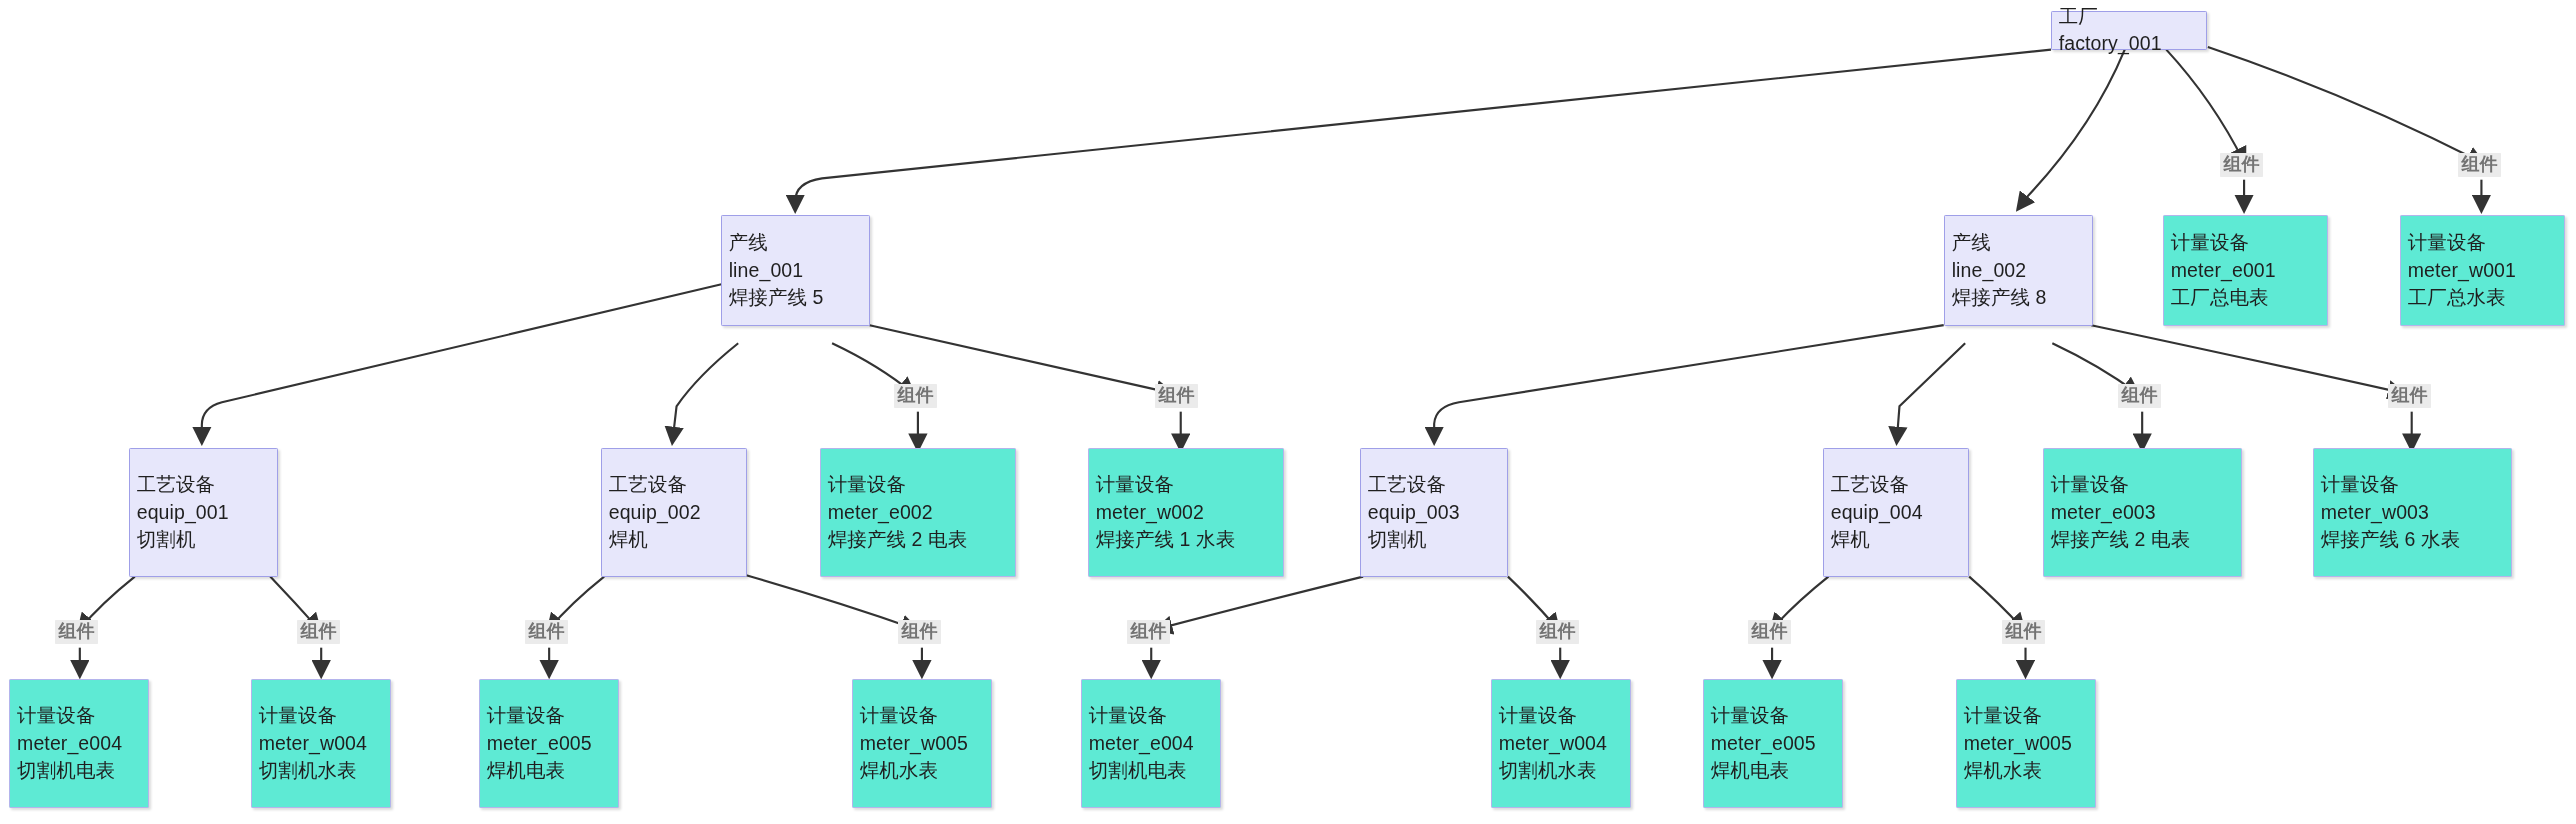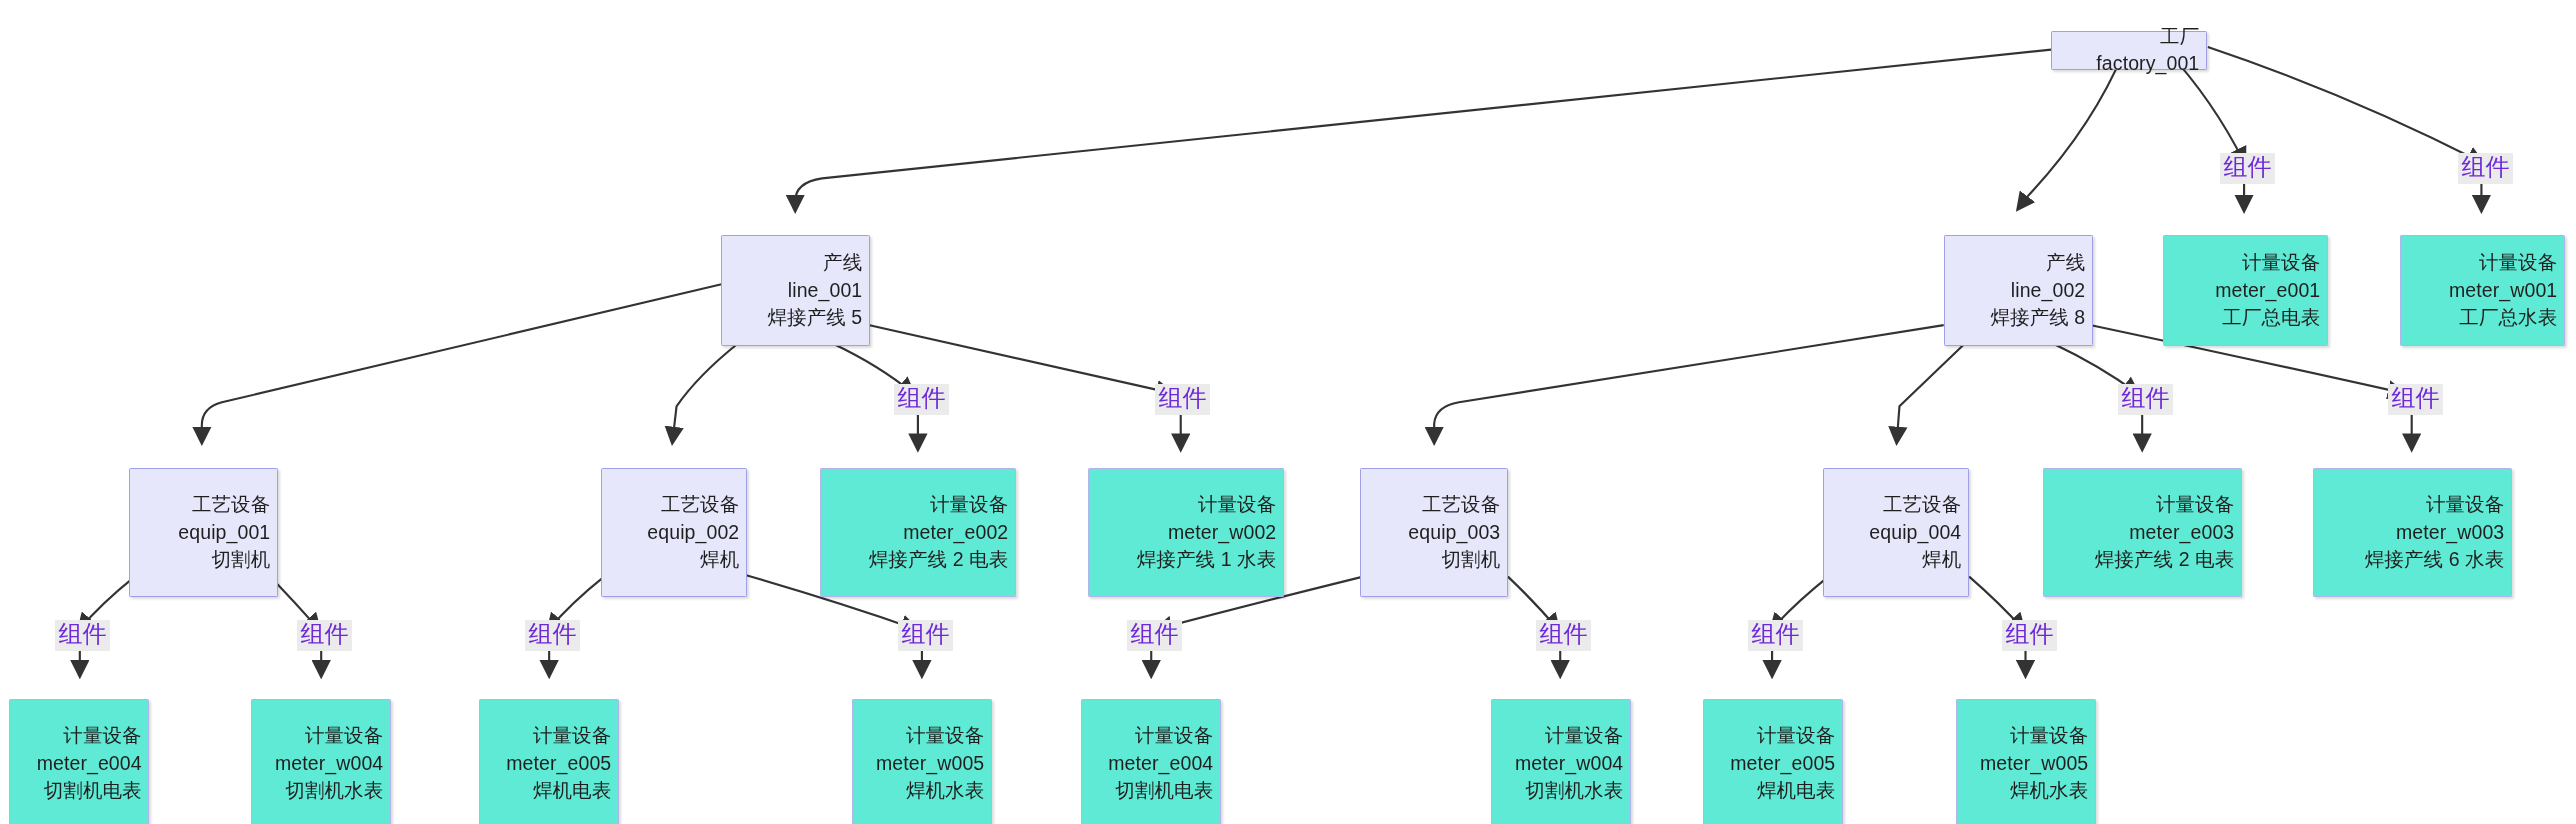--- a/index.html
+++ b/index.html
@@ -18,50 +18,50 @@
   #edge-layer {
     position: absolute;
     left: 0; top: 0;
     width: 2576px; height: 824px;
     pointer-events: none;
   }
   .node {
     position: absolute;
     display: flex;
     flex-direction: column;
-    align-items: flex-end;
+    align-items: flex-start;
     justify-content: center;
     border-radius: 1.3px;
     box-shadow: 2px 2px 2.7px rgba(0,0,0,0.14);
     line-height: 1.42;
     text-align: center;
     color: #1f1f1f;
     font-size: 19.5px;
     letter-spacing: 0.1px;
     padding: 2.7px 6.7px;
-    margin-top: 20px;
   }
   .node .ln { white-space: nowrap; display: block; }
   .node-struct {
     background: #e7e7fb;
     border: 1.3px solid #9f9fe8;
   }
   .node-meter {
     background: #5eead4;
     border: 1.3px solid #b4b4ec;
   }
   .edge-label {
     position: absolute;
     background: #ebebeb;
-    color: #6d28d9;
-    font-size: 24px;
+    color: #737373;
+    font-size: 18px;
     line-height: 1.12;
     padding: 1.3px 3.4px 2.7px 3.4px;
     white-space: nowrap;
     border-radius: 0.7px;
+    font-weight: bold;
   }
 </style>
 </head>
 <body>
 
 <div id="canvas">
 
   <svg id="edge-layer" viewBox="0 0 3840 1229" width="2576" height="824" xmlns="http://www.w3.org/2000/svg">
     <defs>
       <marker id="arrow" viewBox="0 0 12 12" refX="9" refY="6" markerWidth="9" markerHeight="9" orient="auto-start-reverse">

